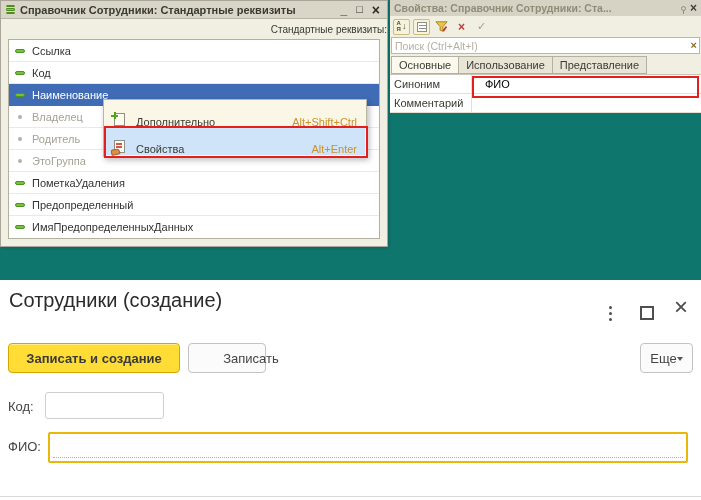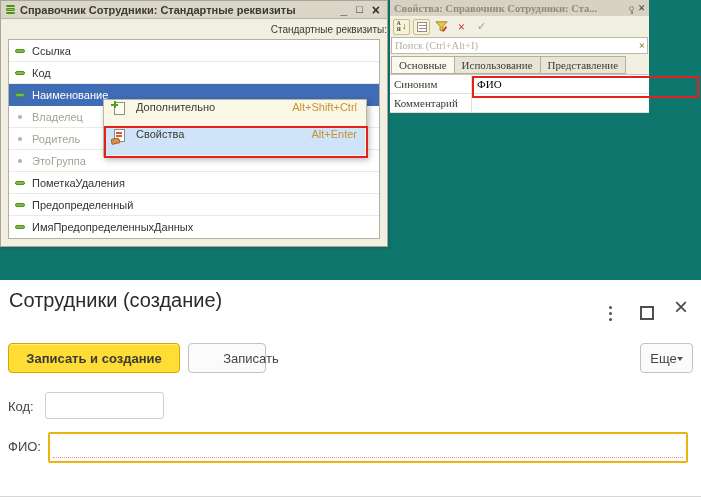--- a/index.html
+++ b/index.html
@@ -25,21 +25,21 @@
   .std-row:last-child { border-bottom:none; }
   .std-row .ig { width:12px; display:flex; justify-content:center; }
   .pill { width:10px; height:4px; background:#79c13d; border:1px solid #4e9220; border-radius:2px; }
   .dot  { width:4px; height:4px; border-radius:50%; background:#b5b2a6; }
   .std-row.selected { background:#3f6cb5; color:#fff; border-bottom-color:#3f6cb5; }
   .std-row.dim { color:#a5a296; }
 
   
   .ctx-menu { position:absolute; left:103px; top:99px; width:264px; background:#fbf7e7;
               border:1px solid #b9b5a3; box-shadow:2px 3px 6px rgba(0,0,0,.28); padding:1px; z-index:5; }
-  .ctx-item { height:27px; display:flex; align-items:flex-start; gap:9px; padding:0 8px 0 6px;
+  .ctx-item { height:27px; display:flex; align-items:flex-end; gap:9px; padding:0 8px 0 6px;
               font-size:11px; color:#3b3b33; }
   .ctx-item.hl { background:#cfe4f8; }
   .ctx-label { flex:1; }
   .ctx-short { color:#c8922f; }
   .mico { position:relative; width:16px; height:16px; flex:0 0 16px; }
   .mico .sheet { position:absolute; left:3px; top:1px; width:11px; height:13px;
                  background:#fffdf2; border:1px solid #8f8f83; }
   .mico .plus { position:absolute; left:0; top:0; width:7px; height:7px; }
   .mico .plus:before, .mico .plus:after { content:""; position:absolute; background:#4ea41e; }
   .mico .plus:before { left:2.5px; top:0; width:2px; height:7px; }
@@ -48,21 +48,21 @@
   .mico .hand { position:absolute; left:0; bottom:0; width:9px; height:6px;
                 background:#d98e4a; border:1px solid #a9602a; border-radius:2px 4px 1px 1px;
                 transform:rotate(-12deg); }
 
   
   .anno { position:absolute; border:2px solid #e3201b; z-index:9; pointer-events:none; }
   .anno-menu { left:104px; top:126px; width:264px; height:32px; }
   .anno-fio  { left:472px; top:76px;  width:227px; height:22px; }
 
   
-  .props { position:absolute; left:390px; top:0; width:259px; height:113px; background:#f1eee2;font-family:Liberation Serif, serif; }
+  .props { position:absolute; left:390px; top:0; width:311px; height:113px; background:#f1eee2; }
   .props-titlebar { height:16px; background:#d6d2c4; display:flex; align-items:center; gap:4px; padding:0 4px; }
   .props-title { flex:1; font-size:10.5px; font-weight:bold; color:#8f8c78; white-space:nowrap; overflow:hidden; }
   .pin { width:5px; height:5px; border:1.5px solid #8f8c78; border-radius:50%; position:relative; flex:0 0 auto; }
   .pin:after { content:""; position:absolute; left:1px; top:4px; width:1.5px; height:3px; background:#8f8c78; }
   .props-close { font-size:12px; font-weight:bold; color:#3d3d35; line-height:1; }
   .props-toolbar { height:21px; display:flex; align-items:center; gap:3px; padding:2px 3px; }
   .tbico { width:17px; height:16px; display:flex; align-items:center; justify-content:center; }
   .tbico.framed { border:1px solid #cbbd80; background:#f7f2da; border-radius:2px; }
   .sortico { display:flex; align-items:center; gap:1px; }
   .sortico .letters { display:flex; flex-direction:column; font-size:6px; line-height:0.95; font-weight:bold; color:#4a4a3a; }
@@ -75,21 +75,21 @@
   .search-box { position:relative; height:17px; background:#fff; border:1px solid #bcb8a8; display:flex; align-items:center; }
   .search-box input { flex:1; border:none; outline:none; background:transparent; font-size:10.5px;
                       color:#3a3a32; padding:0 14px 0 3px; font-family:inherit; }
   .search-box input::placeholder { color:#b5b1a0; opacity:1; }
   .search-clear { position:absolute; right:2px; top:1px; color:#8a6d1f; font-weight:bold; font-size:11px; }
   .props-tabs { height:19px; display:flex; align-items:flex-end; padding:1px 0 0 1px; }
   .ptab { font-size:11px; color:#3b3b33; padding:2px 7px 2px 7px; border:1px solid #b3b0a2;
           background:#e9e5d6; margin-right:-1px; }
   .ptab.active { background:#fbf9ee; }
   .props-grid { background:#fff; border-top:1px solid #c9c6b8; }
-  .prop-row { display:flex; height:19px; border-bottom:1px solid #e3e0d2; font-size:11px; }
+  .prop-row { display:flex; height:19px; border-bottom:1px solid #e3e0d2; font-size:11px;gap:8px; }
   .prop-label { width:82px; padding:3px 2px 0 4px; color:#3b3b33; border-right:1px solid #e3e0d2; }
   .prop-value { flex:1; padding:3px 2px 0 5px; color:#000; }
 
   
   .form1c { position:absolute; left:0; top:280px; width:701px; height:220px; background:#fff; }
   .form-title { position:absolute; left:9px; top:9px; font-size:20px; color:#2b2b2b; }
   .form-dots { position:absolute; left:607px; top:24px; display:flex; flex-direction:column; gap:3px; padding:2px; }
   .form-dots i { width:3px; height:3px; border-radius:50%; background:#4f4f4f; }
   .form-max { position:absolute; left:640px; top:26px; width:14px; height:14px; border:2px solid #4f4f4f; }
   .form-close { position:absolute; left:674px; top:15px; font-size:24px; font-weight:300; color:#4a4a4a; line-height:1; }

